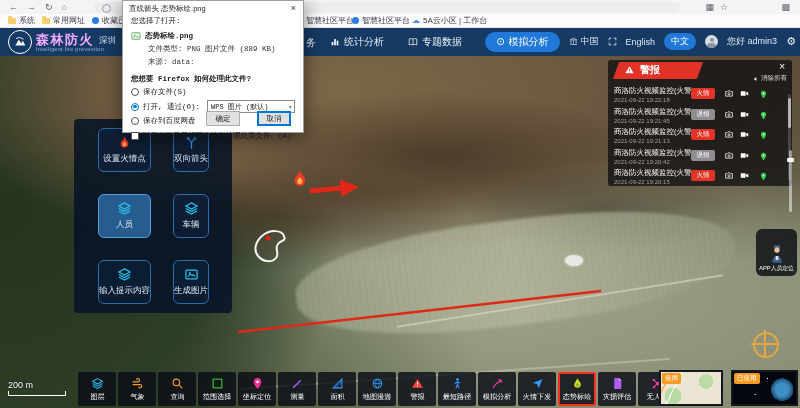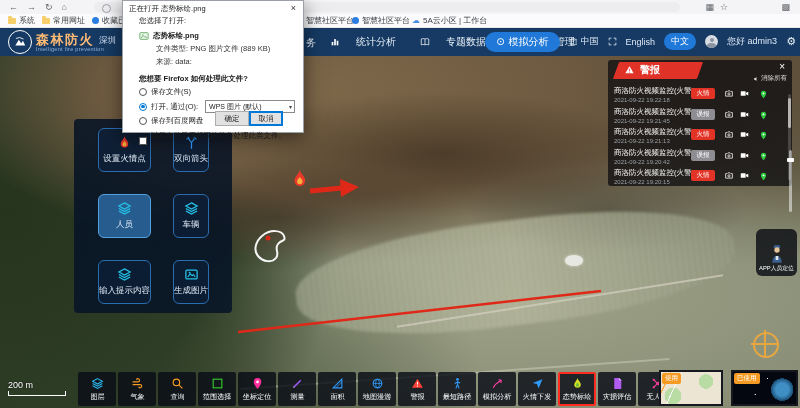--- a/index.html
+++ b/index.html
@@ -19,26 +19,26 @@
   .bm{position:absolute;top:1px;display:flex;align-items:center;gap:3px;white-space:nowrap;}
   .folder{width:8px;height:6px;background:#f6cf6b;border-radius:1px;position:relative;flex:0 0 auto;}
   .folder::before{content:"";position:absolute;top:-1.5px;left:0;width:4px;height:2px;background:#f6cf6b;border-radius:1px 1px 0 0;}
   .bdot{width:7px;height:7px;border-radius:50%;background:#2a7de1;flex:0 0 auto;}
   .cloud{color:#4a90e2;font-size:8px;}
 
   
   #app-header{position:absolute;top:27px;left:0;right:0;height:29px;background:#163a63;z-index:10;color:#e9f1f8;}
   #logo-circle{position:absolute;left:8px;top:3px;width:22px;height:22px;border:1.5px solid #fff;border-radius:50%;
     display:flex;align-items:center;justify-content:center;}
-  #logo-title{position:absolute;left:36px;top:4px;font-size:13px;font-weight:bold;letter-spacing:1.5px;color:#fdba74;}
+  #logo-title{position:absolute;left:36px;top:4px;font-size:13px;font-weight:bold;letter-spacing:1.5px;color:#f0abfc;}
   #logo-sub{position:absolute;left:36px;top:19px;font-size:5.5px;color:#8fb3d9;letter-spacing:.3px;}
   #region{position:absolute;left:99px;top:8px;font-size:8.5px;color:#cfe0f2;}
   #menu-partial{position:absolute;left:306px;top:9px;font-size:10px;}
   #header-menu{position:absolute;left:330px;top:0;bottom:0;display:flex;align-items:center;gap:24px;}
-  .menu-item{display:flex;align-items:center;gap:16px;font-size:10px;cursor:pointer;}
+  .menu-item{display:flex;align-items:center;gap:4px;font-size:10px;cursor:pointer;}
   #header-right{position:absolute;right:4px;top:0;bottom:0;display:flex;align-items:center;gap:9px;}
   #monitor-btn{background:#2079d8;border-radius:12px;padding:3px 11px;font-size:10px;color:#fff;
     display:flex;align-items:center;gap:4px;}
   .hdr-sm{font-size:9px;color:#dfe9f5;display:flex;align-items:center;gap:3px;}
   #lang-zh{background:#2079d8;border-radius:9px;padding:2px 7px;font-size:9px;color:#fff;}
   #avatar{width:13px;height:13px;border-radius:50%;background:#d8dde3;position:relative;overflow:hidden;}
   #avatar::before{content:"";position:absolute;left:4.5px;top:2.5px;width:4px;height:4px;border-radius:50%;background:#8a93a0;}
   #avatar::after{content:"";position:absolute;left:2px;top:7.5px;width:9px;height:6px;border-radius:50% 50% 0 0;background:#8a93a0;}
   .gear{font-size:11px;color:#e9f1f8;}
 
@@ -131,33 +131,33 @@
     radial-gradient(circle 1px at 55% 20%, #fff 0 50%, rgba(0,0,0,0) 60%),
     #04070f;}
   .thumb-badge{position:absolute;left:1px;top:1px;background:#f59a23;color:#fff;font-size:6.5px;
     padding:1px 3px;border-radius:2px;}
 
   
   #dl-dialog{position:absolute;left:122px;top:0;width:182px;height:133px;background:#fff;border:1px solid #9aa0a6;
     box-shadow:0 5px 18px rgba(0,0,0,.5);z-index:100;color:#1a1a1a;font-size:7.5px;box-sizing:border-box;}
   #dlg-title{position:absolute;left:6px;top:3px;font-size:7.5px;color:#202124;}
   #dlg-close{position:absolute;right:7px;top:2px;font-size:9px;color:#333;}
-  #dlg-body{position:absolute;left:16px;right:8px;top:15px;}
+  #dlg-body{position:absolute;left:8px;right:8px;top:15px;font-family:Liberation Mono, monospace;}
   .dlg-row{margin-top:3px;display:flex;align-items:center;gap:4px;}
   #dlg-filename{font-weight:bold;}
   .dlg-indent{margin-left:17px;margin-top:3px;color:#333;}
   .dlg-bold{font-weight:bold;margin-top:7px;}
   .radio{width:6px;height:6px;border:1px solid #555;border-radius:50%;flex:0 0 auto;position:relative;background:#fff;}
   .radio.sel{border-color:#0078d7;}
   .radio.sel::after{content:"";position:absolute;left:1.2px;top:1.2px;width:3.6px;height:3.6px;border-radius:50%;background:#0078d7;}
   .checkbox{width:6px;height:6px;border:1px solid #555;flex:0 0 auto;background:#fff;}
   #dlg-select{margin-left:3px;flex:1;height:11px;border:1px solid #8a8a8a;background:#fff;display:flex;
     align-items:center;font-size:7px;padding-left:3px;position:relative;}
   #dlg-select .caret{position:absolute;right:2px;top:2px;font-size:6px;color:#444;}
-  #dlg-buttons{position:absolute;right:20px;bottom:6px;display:flex;gap:0;}
+  #dlg-buttons{position:absolute;right:12px;bottom:6px;display:flex;gap:17px;}
   .dlg-btn{width:32px;height:13px;background:#e1e1e1;border:1px solid #adadad;font-size:7.5px;
     display:flex;align-items:center;justify-content:center;color:#222;}
   .dlg-btn.focused{border:1px solid #0078d7;box-shadow:inset 0 0 0 1px #0078d7;}
 </style>
 </head>
 <body>
 
 <div id="map">
   <div id="map-base"></div>
   <div id="map-shadows"></div>
@@ -554,21 +554,21 @@
 </div>
 
 <div id="thumb-street" class="thumb">
   <span class="thumb-badge">使用</span>
 </div>
 <div id="thumb-earth" class="thumb">
   <span class="thumb-badge">已使用</span>
 </div>
 
 <div id="dl-dialog">
-  <div id="dlg-title">正在打开 态势标绘.png</div>
+  <div id="dlg-title">直线箭头 态势标绘.png</div>
   <span id="dlg-close">×</span>
   <div id="dlg-body">
     <div>您选择了打开:</div>
     <div class="dlg-row" style="margin-top:5px;">
       <svg width="10" height="10" viewBox="0 0 24 24">
           <rect x="2" y="4" width="20" height="16" rx="2" fill="#e9f6e9" stroke="#5fa55f" stroke-width="2"></rect>
           <path d="M5 17l5-6 4 4 2-2 3 4" stroke="#5fa55f" stroke-width="1.8" fill="none"></path>
           <circle cx="9" cy="9" r="1.5" fill="#5fa55f"></circle>
         </svg>
       <span id="dlg-filename">态势标绘.png</span>

